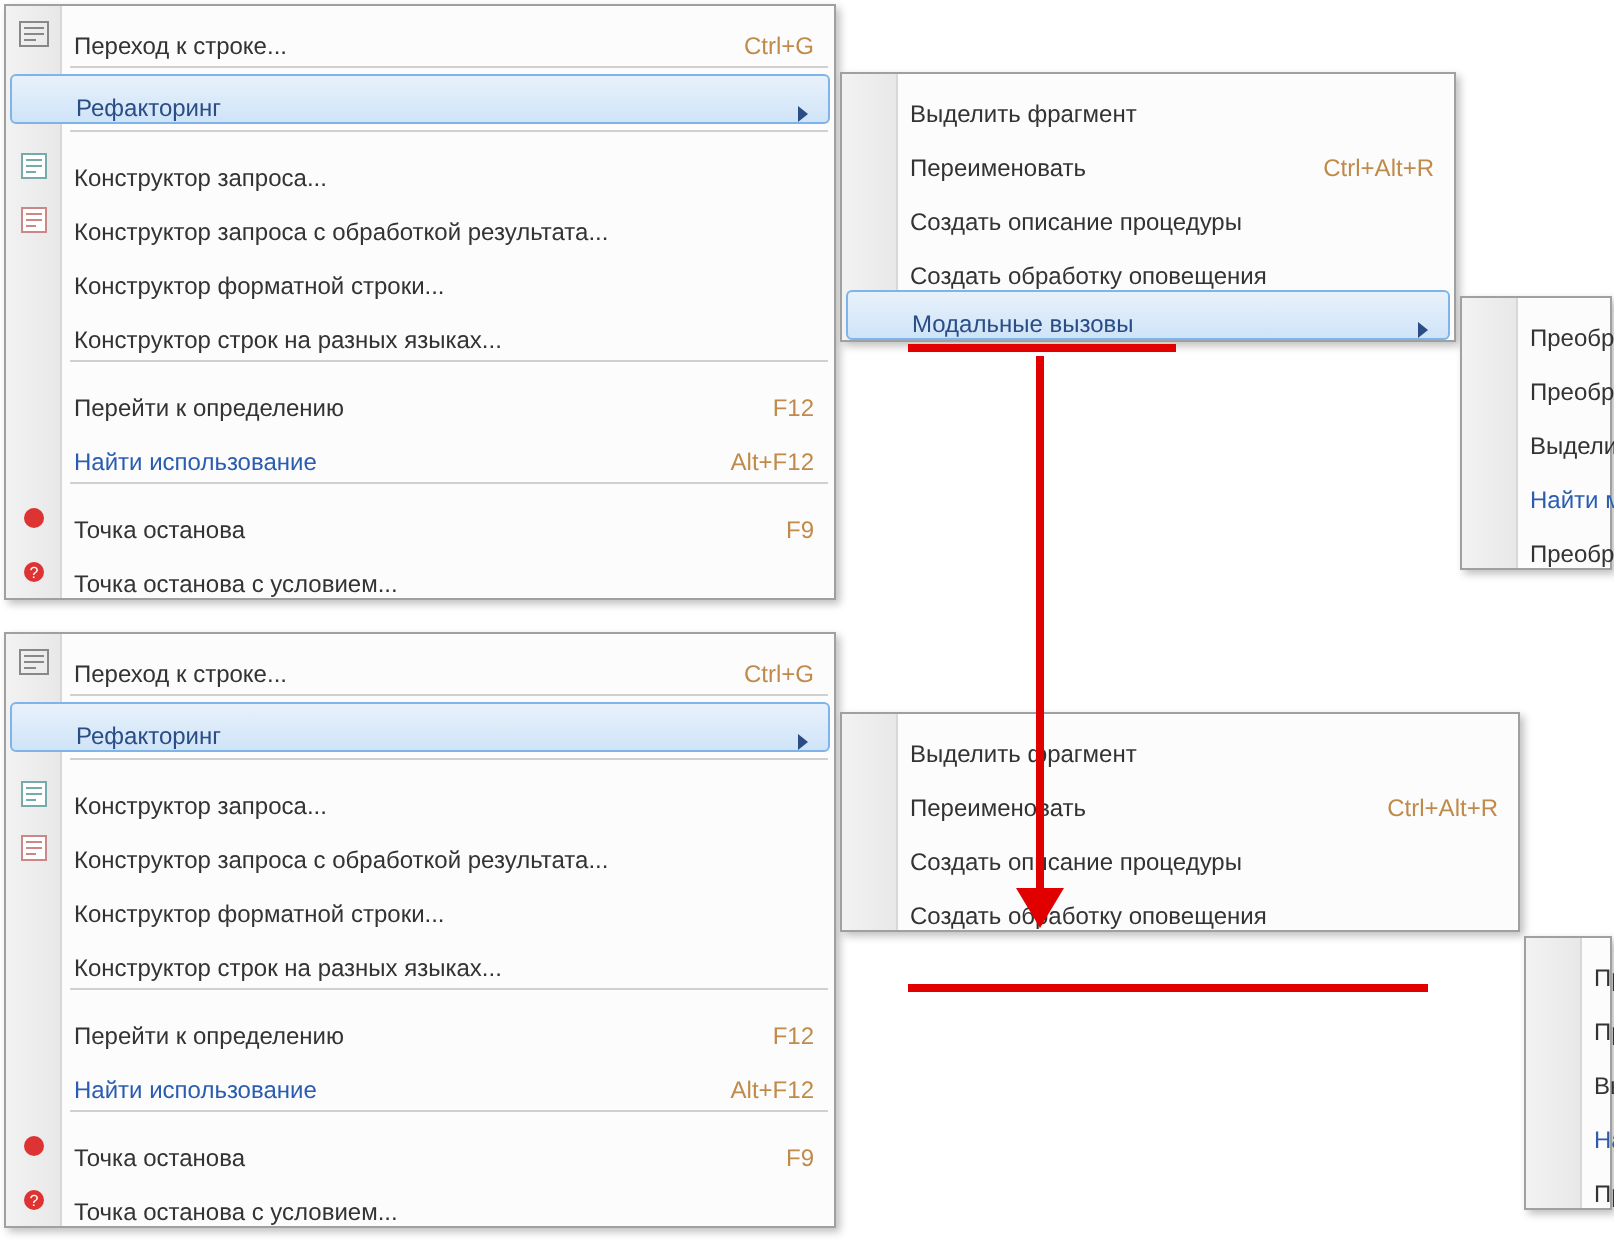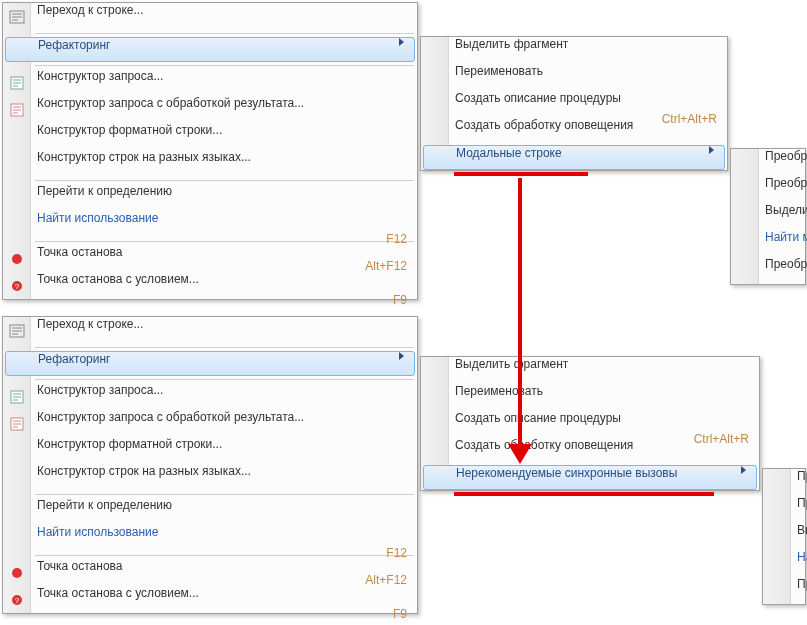--- a/index.html
+++ b/index.html
@@ -21,21 +21,21 @@
 .icon-col {
   position: absolute;
   left: 0; top: 0; bottom: 0;
   width: 28px;
   background: linear-gradient(to right, #f2f2f2, #e8e8e8);
   border-right: 1px solid #d8d8d8;
 }
 .items { position: relative; }
 .row {
   display: flex;
-  align-items: flex-start;
+  align-items: flex-end;
   height: 27px;
   padding-left: 34px;
   padding-right: 10px;
   position: relative;
 }
 .row.hl {
   background: linear-gradient(to bottom, #e8f1fb, #cfe4f8);
   border: 1px solid #7eb4e8;
   border-radius: 3px;
   margin: 0 2px;
@@ -186,21 +186,21 @@
       <span class="label">Переименовать</span>
       <span class="shortcut">Ctrl+Alt+R</span>
     </div>
     <div class="row">
       <span class="label">Создать описание процедуры</span>
     </div>
     <div class="row">
       <span class="label">Создать обработку оповещения</span>
     </div>
     <div class="row hl">
-      <span class="label">Модальные строке</span>
+      <span class="label">Модальные вызовы</span>
       <span class="arrow"></span>
     </div>
   </div>
 </div>
 
 <div class="menu" style="left:730px; top:148px; width:76px;">
   <div class="icon-col"></div>
   <div class="items">
     <div class="row">
         <span class="label">Преобраз</span>
@@ -307,24 +307,20 @@
     <div class="row">
       <span class="label">Переименовать</span>
       <span class="shortcut">Ctrl+Alt+R</span>
     </div>
     <div class="row">
       <span class="label">Создать описание процедуры</span>
     </div>
     <div class="row">
       <span class="label">Создать обработку оповещения</span>
     </div>
-    <div class="row hl">
-      <span class="label">Нерекомендуемые синхронные вызовы</span>
-      <span class="arrow"></span>
-    </div>
   </div>
 </div>
 
 <div class="menu" style="left:762px; top:468px; width:44px;">
   <div class="icon-col"></div>
   <div class="items">
     <div class="row">
         <span class="label">Пр</span>
       </div>
     <div class="row">

